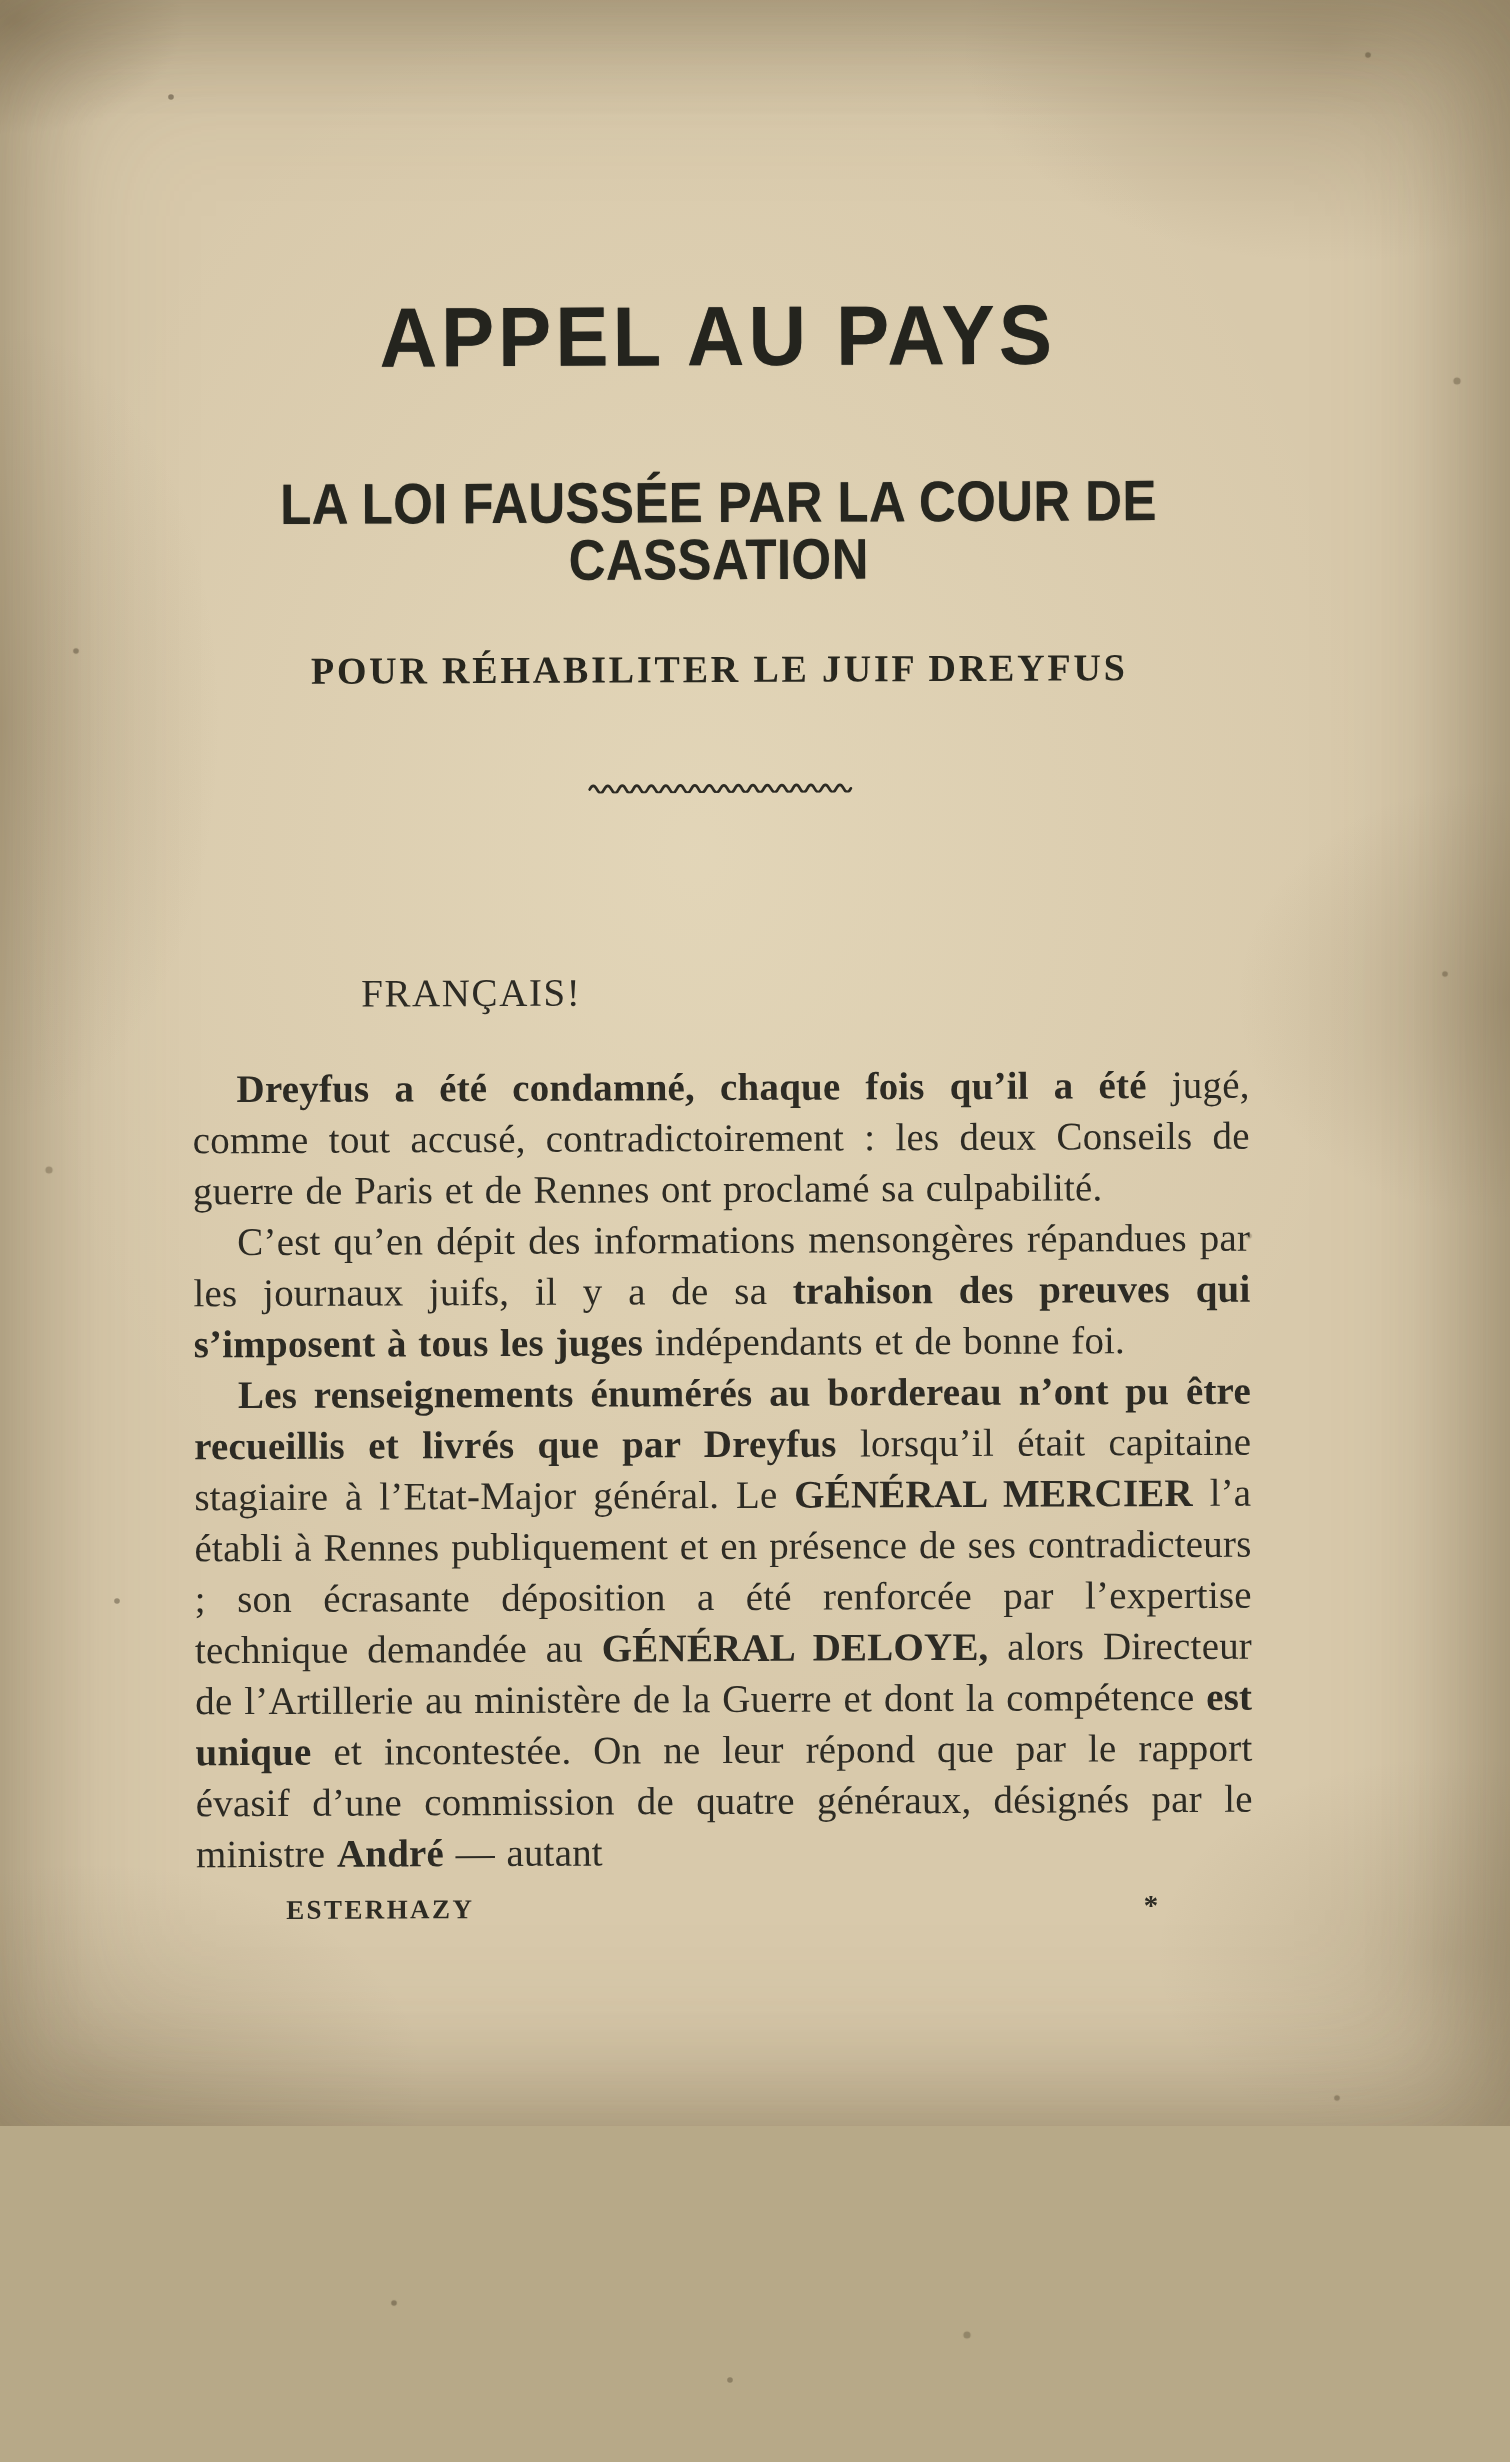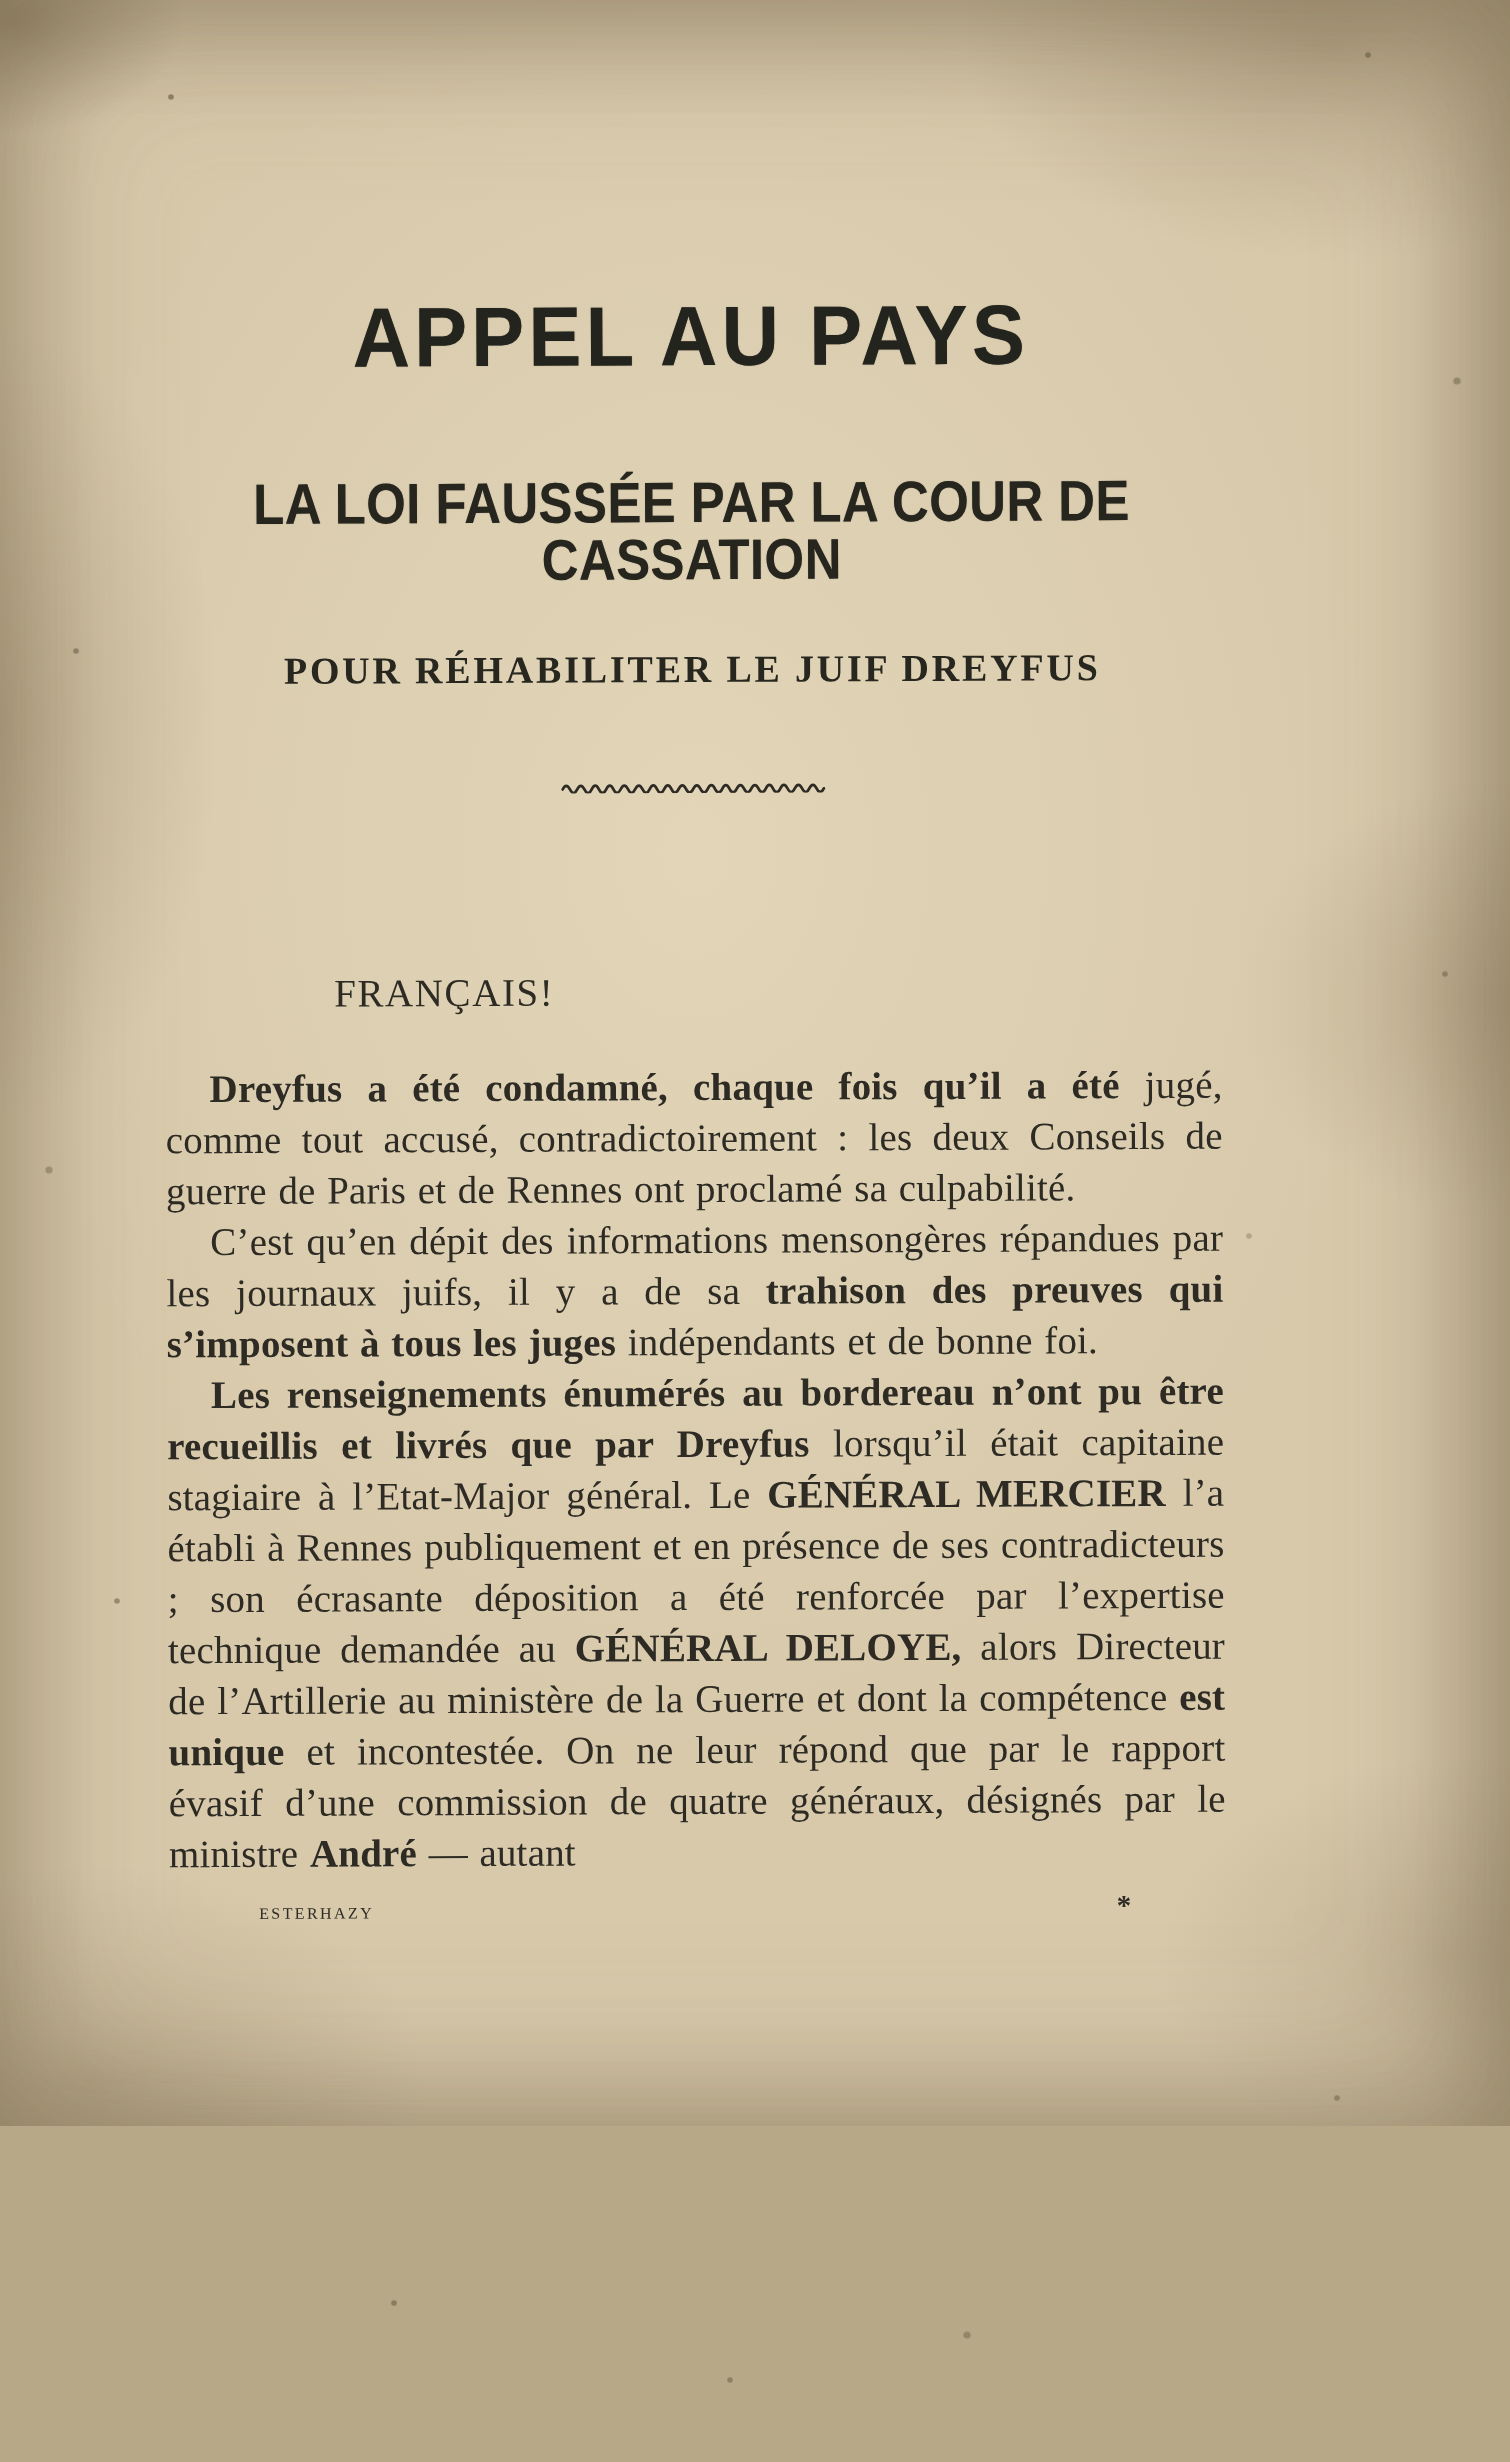--- a/index.html
+++ b/index.html
@@ -15,20 +15,21 @@
     height: 2126px;
     background-color: #d8c9ab;
     background-image:
       radial-gradient(ellipse 565px 339px at 88% 2%, rgba(110,92,60,0.28), transparent 65%),
       radial-gradient(ellipse 242px 161px at 1% 1%, rgba(90,74,48,0.35), transparent 70%),
       radial-gradient(ellipse 339px 613px at 0% 34%, rgba(112,94,62,0.20), transparent 65%),
       radial-gradient(ellipse 420px 339px at 100% 47%, rgba(112,94,62,0.22), transparent 65%),
       radial-gradient(ellipse 516px 339px at 6% 98%, rgba(104,88,58,0.22), transparent 65%),
       radial-gradient(ellipse 452px 307px at 96% 92%, rgba(104,88,58,0.18), transparent 65%),
       radial-gradient(ellipse 928px 1210px at 46% 40%, rgba(250,242,214,0.30), transparent 75%);
+    padding-left: 27px;
   }
   .page::after {
     content: "";
     position: absolute;
     inset: 0;
     box-shadow:
       inset 0 0 161px 24px rgba(96,80,52,0.35),
       inset -32px 0 113px rgba(96,80,52,0.22),
       inset 0 24px 97px rgba(96,80,52,0.16);
     pointer-events: none;
@@ -117,22 +118,22 @@
   .seg { font-weight: 400; }
   .seg-bold { font-weight: 700; }
   .footer {
     display: flex;
     justify-content: space-between;
     align-items: baseline;
     margin-top: 14.5px;
     padding: 0 95px 0 90px;
   }
   .catchword {
-    font-size: 16px;
-    font-weight: 400;
+    font-size: 27px;
+    font-weight: 700;
     letter-spacing: 2.4px;
   }
   .printer-mark {
     font-size: 29px;
     font-weight: 700;
   }
 </style>
 </head>
 <body>
 

